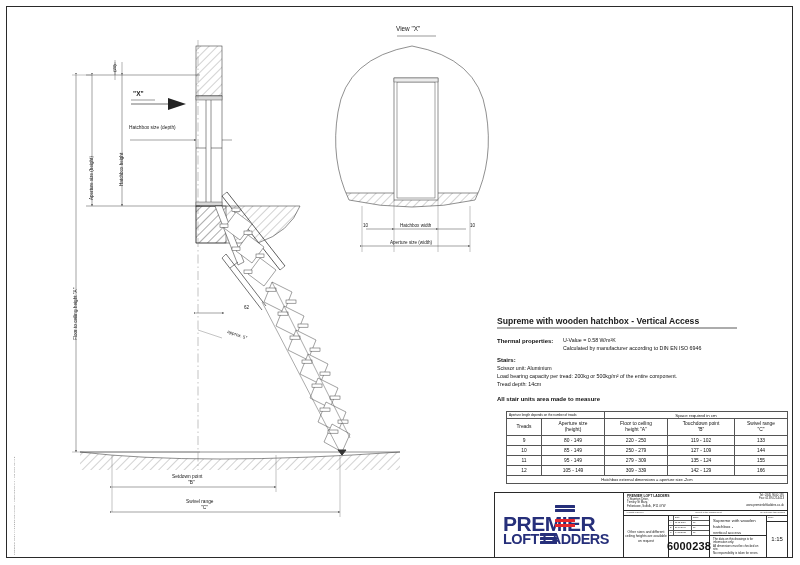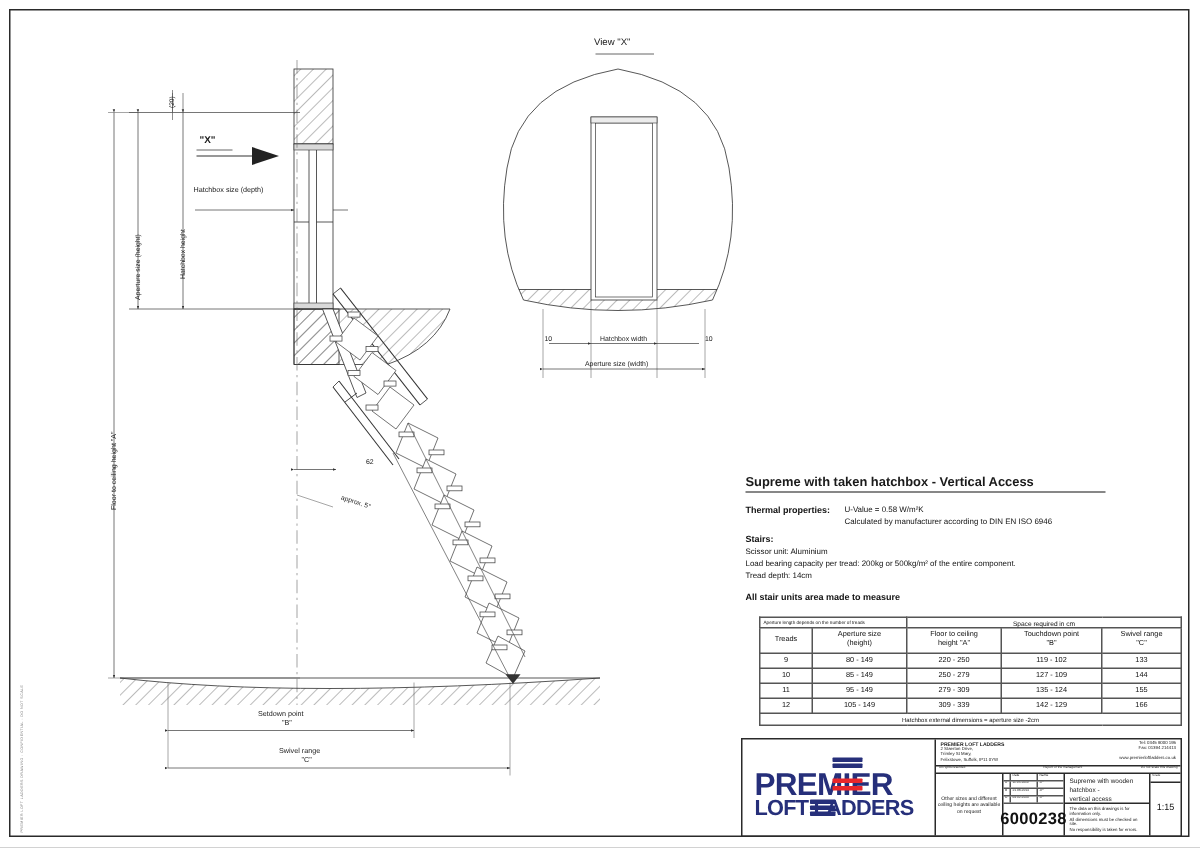--- a/index.html
+++ b/index.html
@@ -239,21 +239,21 @@
   <div class="t" style="left:201px;top:506px;font-size:4.8px;">"C"</div>
   <div class="t" style="left:244px;top:306px;font-size:4.6px;">62</div>
   <div class="t" style="left:228px;top:330px;font-size:4.5px;transform:rotate(18deg);transform-origin:0 0;">approx. 5°</div>
 
   <div class="t" style="left:396px;top:26px;font-size:6.4px;">View "X"</div>
   <div class="t" style="left:400px;top:224px;font-size:4.6px;">Hatchbox width</div>
   <div class="t" style="left:363px;top:224px;font-size:4.6px;">10</div>
   <div class="t" style="left:470px;top:224px;font-size:4.6px;">10</div>
   <div class="t" style="left:390px;top:241px;font-size:4.6px;">Aperture size (width)</div>
 
-  <div class="t" style="left:497px;top:317px;font-size:8.6px;font-weight:bold;">Supreme with taken hatchbox - Vertical Access</div>
+  <div class="t" style="left:497px;top:317px;font-size:8.6px;font-weight:bold;">Supreme with wooden hatchbox - Vertical Access</div>
 
   <div class="t spec-h" style="left:497px;top:338px;">Thermal properties:</div>
   <div class="t spec-b" style="left:563px;top:338px;">U-Value = 0.58 W/m²K</div>
   <div class="t spec-b" style="left:563px;top:346px;">Calculated by manufacturer according to DIN EN ISO 6946</div>
 
   <div class="t spec-h" style="left:497px;top:357px;">Stairs:</div>
   <div class="t spec-b" style="left:497px;top:366px;">Scissor unit: Aluminium</div>
   <div class="t spec-b" style="left:497px;top:374px;">Load bearing capacity per tread: 200kg or 500kg/m² of the entire component.</div>
   <div class="t spec-b" style="left:497px;top:382px;">Tread depth: 14cm</div>
 

